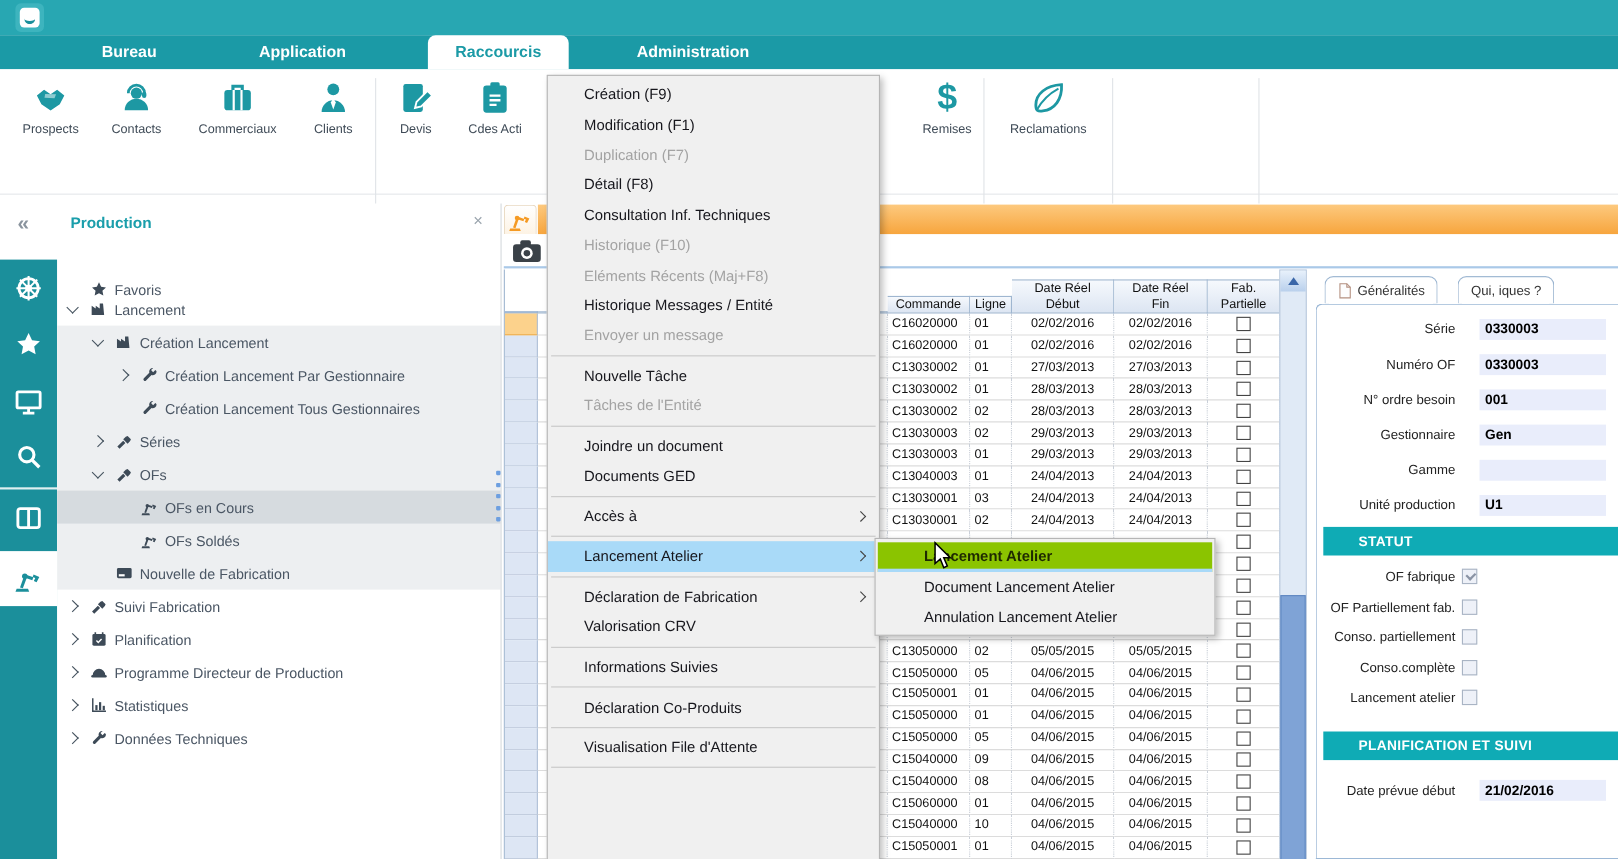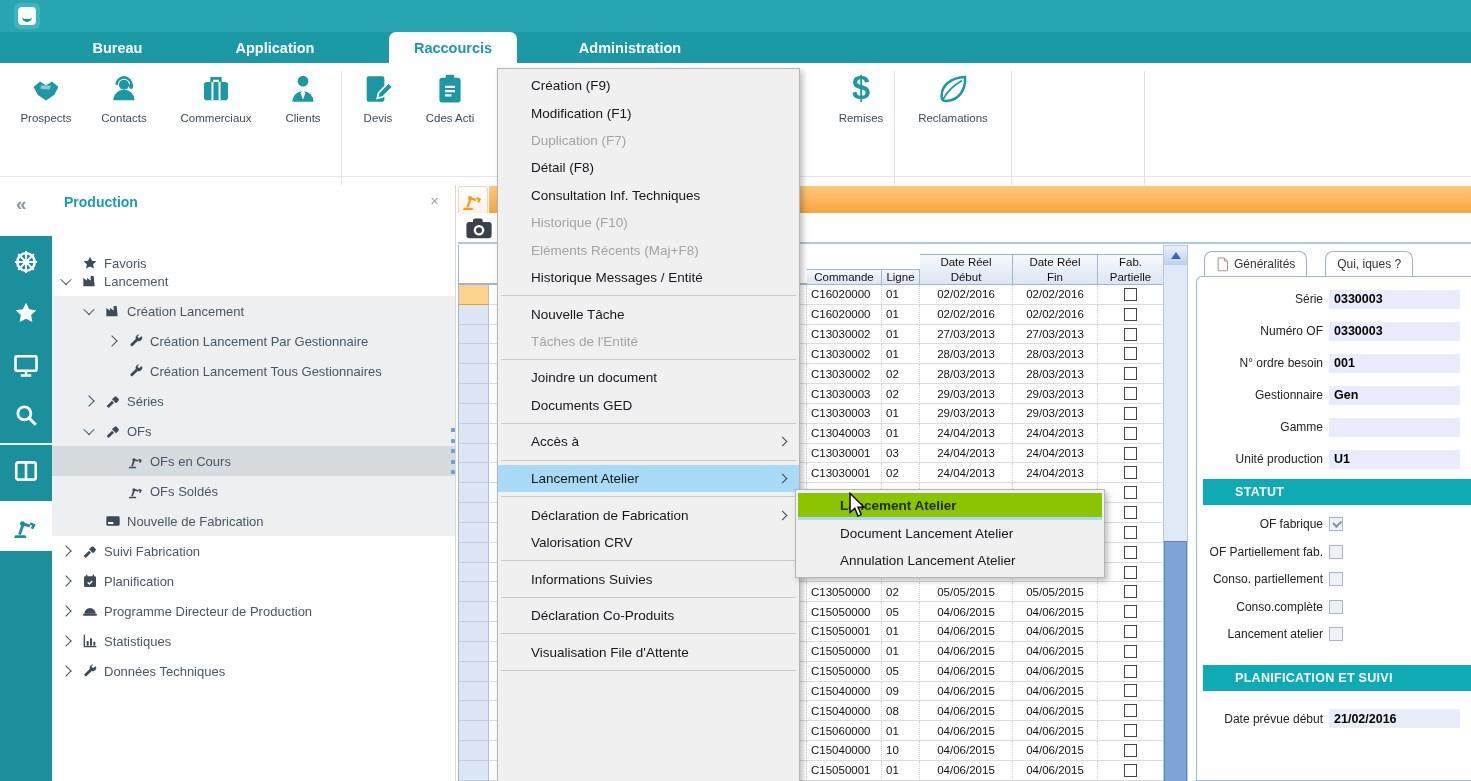--- a/index.html
+++ b/index.html
@@ -75,21 +75,21 @@
   .vs-btn{position:absolute;left:0;top:0;width:23px;height:19px;background:linear-gradient(#e8f1fb,#b9d0ec);display:flex;align-items:center;justify-content:center;}
   .vs-btn::after{content:"";border-left:5px solid transparent;border-right:5px solid transparent;border-bottom:7px solid #3a66a8;}
   .vs-thumb{position:absolute;left:0;top:295px;width:23px;height:241px;background:#7fa3d6;border:1px solid #5f87c0;}
 
   
   .rpanel{position:absolute;left:732px;top:60px;width:281px;height:536px;background:#fff;font-size:12px;}
   .rtab{position:absolute;top:6px;height:25px;background:#fff;border:1px solid #9ab4d0;border-bottom:none;border-radius:8px 8px 0 0;display:flex;align-items:center;padding:0 11px;color:#333;cursor:pointer;white-space:nowrap;}
   .rtab .pgi{margin-right:5px;display:flex;}
   .groupbox{position:absolute;left:6px;top:31px;width:276px;height:505px;border:1px solid #9cb8d6;border-right:none;border-radius:6px 0 0 0;overflow:hidden;}
   .secbar{margin:10px 0 0 6px;width:269px;height:26px;background:#0fabb5;color:#fff;font-weight:bold;font-size:12.5px;letter-spacing:.3px;display:flex;align-items:center;padding-left:32px;}
-  .frow{display:flex;align-items:center;height:20px;margin:12px 12px 0 0;}
+  .frow{display:flex;align-items:center;height:20px;margin:12px 12px 0 0;gap:16px;}
   .frow .flb{width:126px;text-align:right;color:#222;flex:0 0 126px;}
   .frow .fval{margin-left:6px;width:137px;height:19px;background:#e9edfb;font-weight:bold;font-size:12.5px;color:#000;display:flex;align-items:center;padding-left:5px;}
   .crow{display:flex;align-items:center;height:17px;margin:10.5px 0 0 0;}
   .crow .flb{width:126px;text-align:right;color:#222;flex:0 0 126px;}
   .crow .ccb{margin-left:6px;width:14px;height:14px;background:#eef1f8;border:1px solid #a9b4c4;position:relative;}
   .crow .ccb.checked::after{content:"";position:absolute;left:2.5px;top:1.5px;width:6px;height:3.5px;border-left:2px solid #8b94a5;border-bottom:2px solid #8b94a5;transform:rotate(-45deg);}
 
   
   .cmenu{position:absolute;left:497px;top:68px;width:303px;height:714px;background:#f0f0f0;border:1px solid #b5b5b5;box-shadow:3px 3px 6px rgba(0,0,0,.25);z-index:50;padding-top:3px;overflow:hidden;}
   .mitem{height:27.4px;display:flex;align-items:center;padding-left:33px;padding-right:12px;font-size:13.5px;color:#16161c;cursor:pointer;position:relative;}
@@ -832,20 +832,23 @@
       </div>
       <div class="mitem disabled">
         <span>Historique (F10)</span>
       </div>
       <div class="mitem disabled">
         <span>Eléments Récents (Maj+F8)</span>
       </div>
       <div class="mitem">
         <span>Historique Messages / Entité</span>
       </div>
+      <div class="mitem disabled">
+        <span>Envoyer un message</span>
+      </div>
       <div class="msep"></div>
       <div class="mitem">
         <span>Nouvelle Tâche</span>
       </div>
       <div class="mitem disabled">
         <span>Tâches de l'Entité</span>
       </div>
       <div class="msep"></div>
       <div class="mitem">
         <span>Joindre un document</span>

